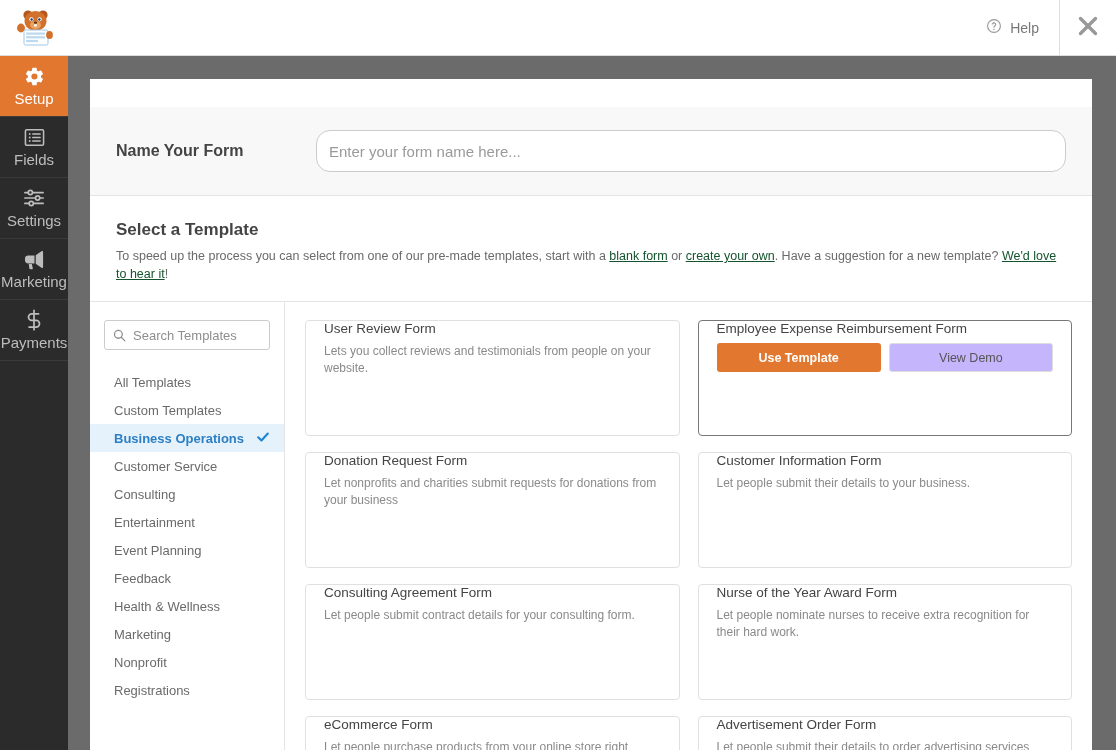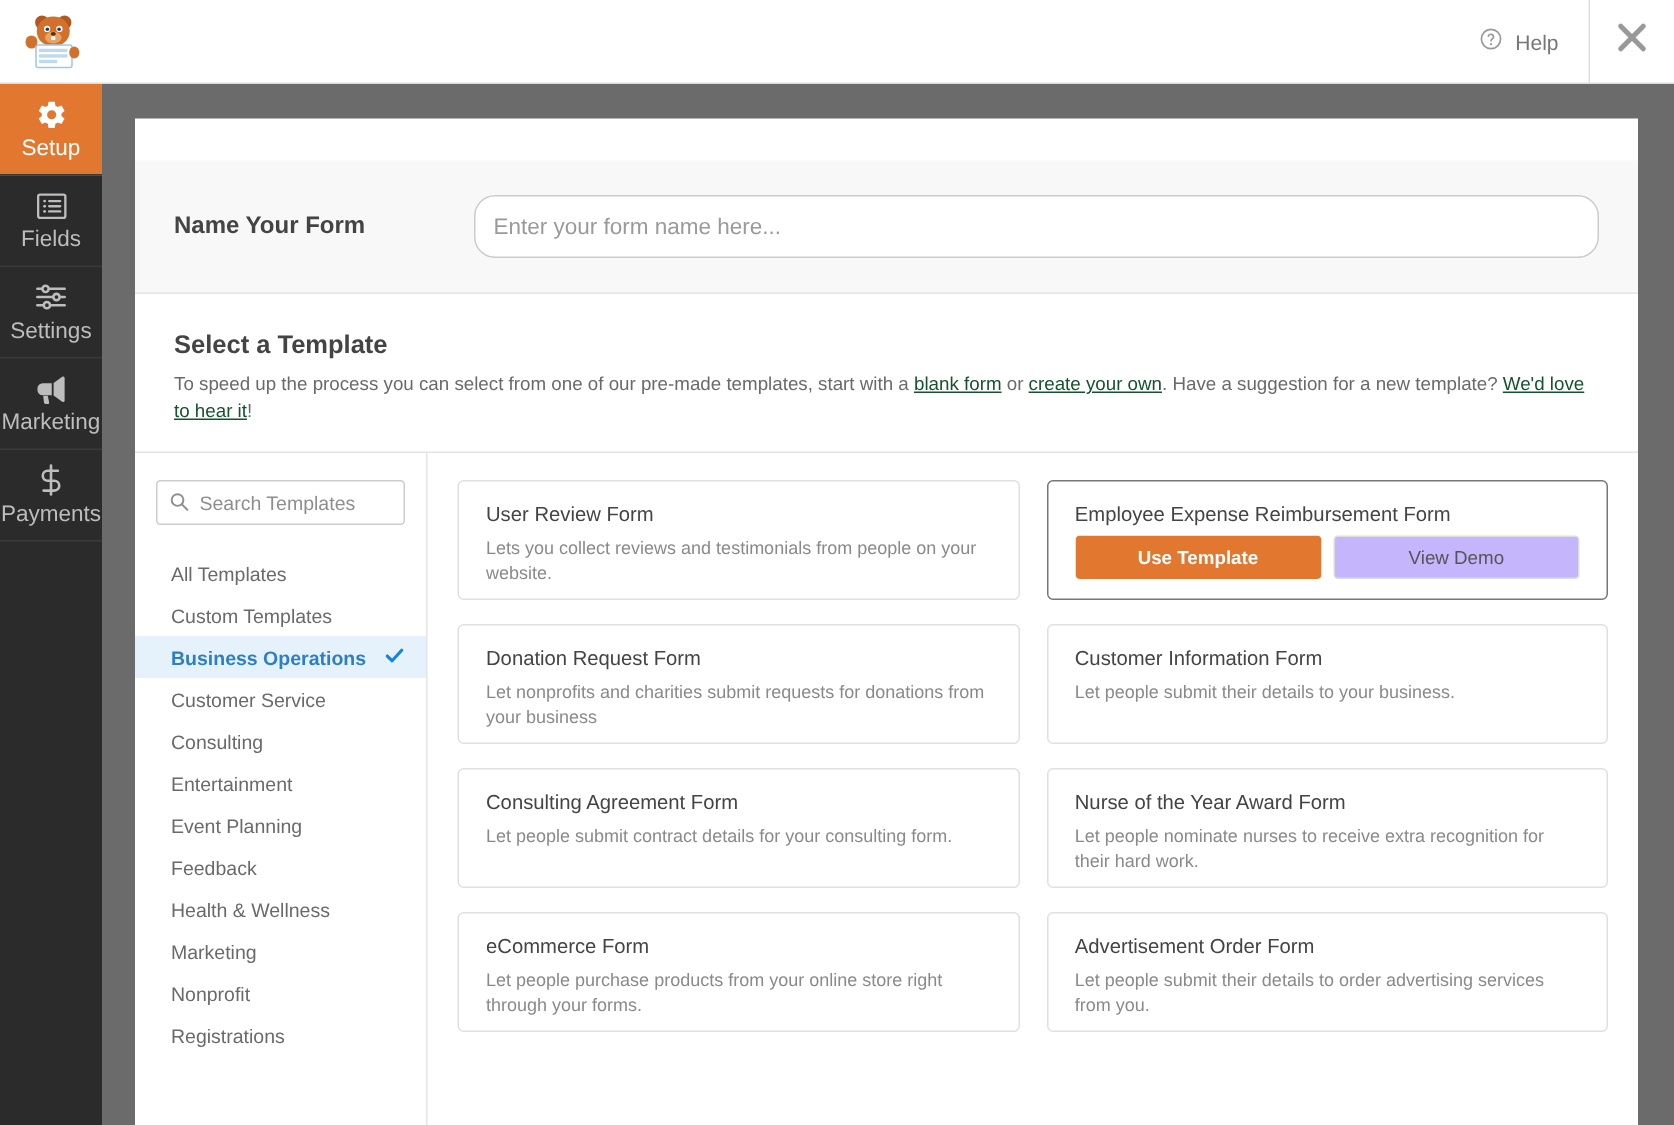--- a/index.html
+++ b/index.html
@@ -155,22 +155,22 @@
     overflow: hidden;
   }
   .grid {
     display: grid;
     grid-template-columns: 1fr 1fr;
     gap: 16px 18px;
   }
   .card {
     border: 1px solid #e0e0e0;
     border-radius: 4px;
-    height: 80px;
-    padding: 14px 18px;
+    height: 116px;
+    padding: 0 18px;
     background: #fff;
     cursor: pointer;
     position: relative;
   }
   .card.hovered { border: 1px solid #777; }
   .card-title { font-size: 13.5px; color: #444; margin-bottom: 7px; }
   .card-desc { font-size: 12px; color: #8a8a8a; line-height: 1.45; }
   .card-actions { display: flex; gap: 8px; margin-top: 4px; }
   .btn {
     flex: 1; height: 29px;

